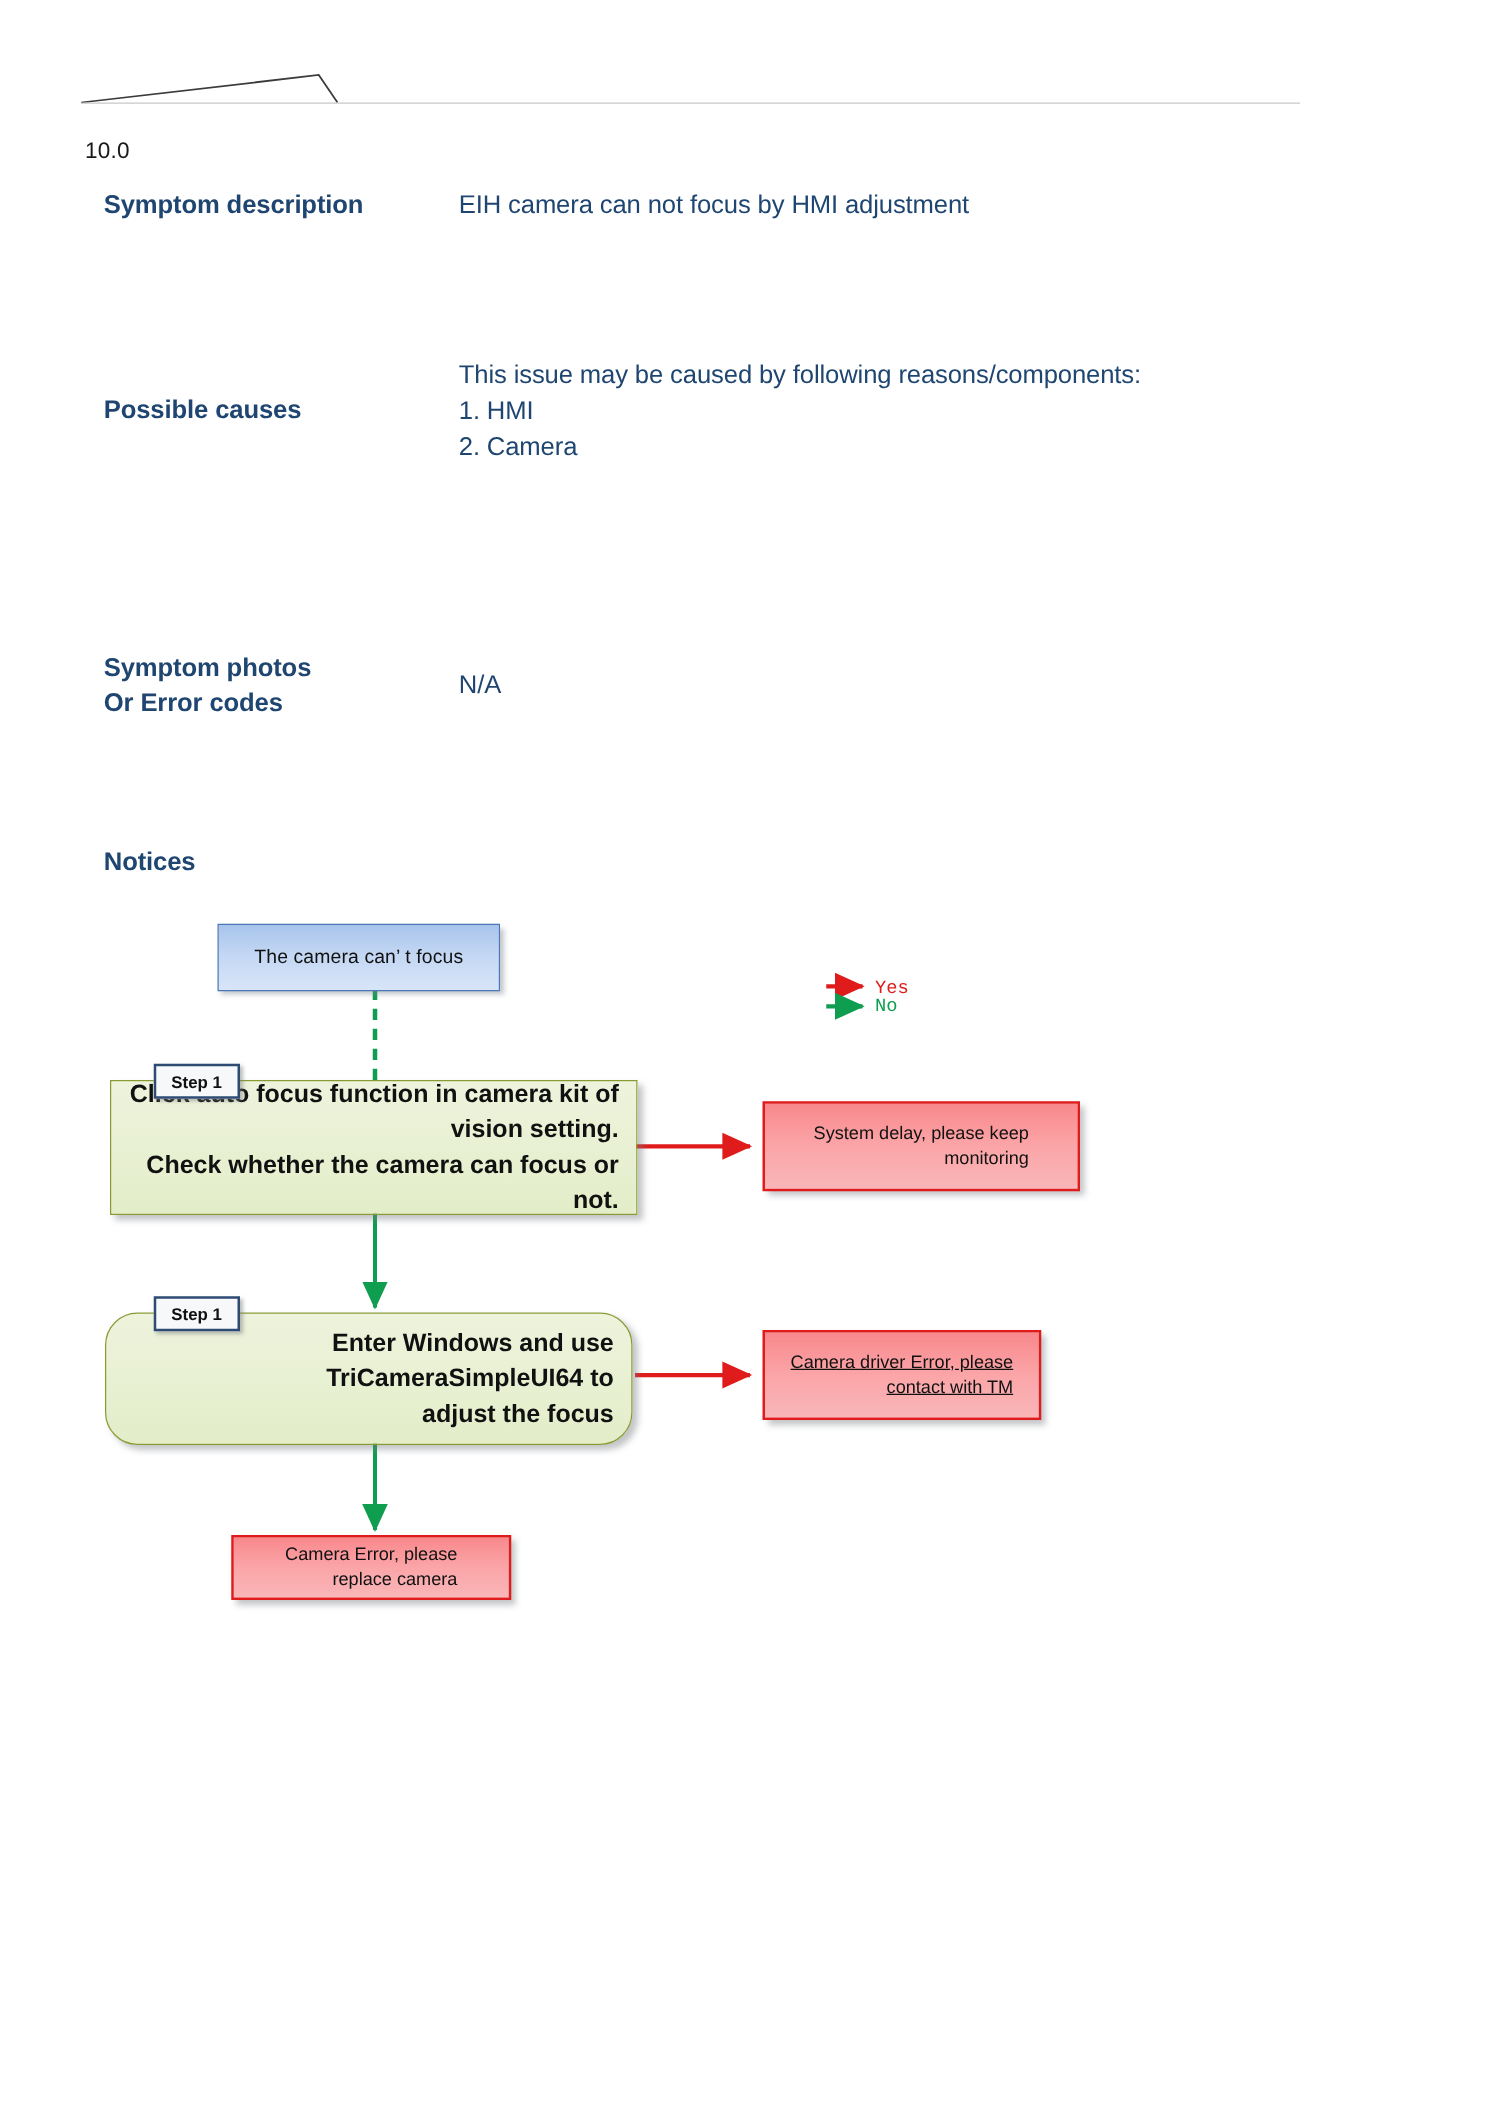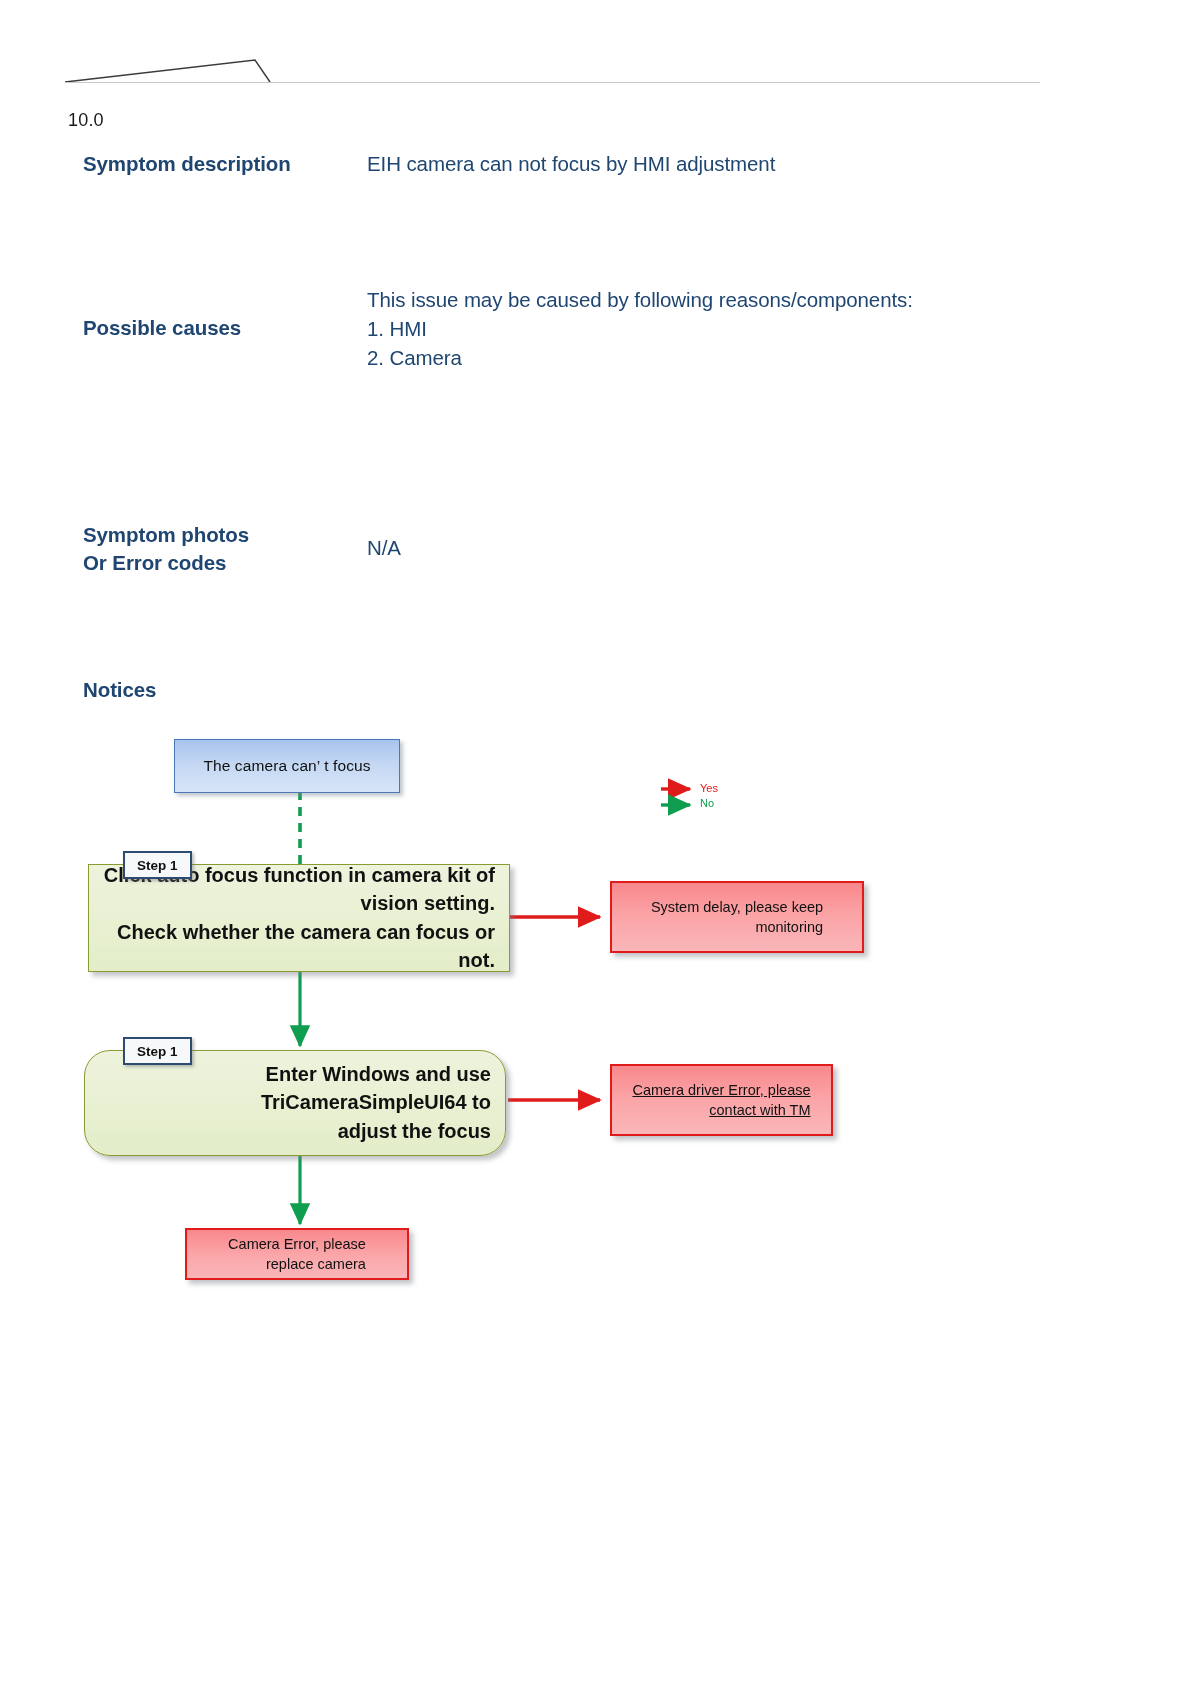--- a/index.html
+++ b/index.html
@@ -92,21 +92,21 @@
     border:2px solid #e01b1b;
     box-shadow:4px 4px 5px rgba(120,125,130,.45);
     display:flex;align-items:center;justify-content:center;
     text-align:right;font-size:14.5px;color:#111;line-height:1.4;
     box-sizing:border-box;padding:0 10px;white-space:pre-line;
   }
   #red1{left:610px;top:881px;width:254px;height:72px;}
   #red2{left:610px;top:1064px;width:223px;height:72px;text-decoration:underline;}
   #red3{left:185px;top:1228px;width:224px;height:52px;}
   .legend-text{
-    position:absolute;font-size:11px;line-height:1;
+    position:absolute;font-size:15px;line-height:1;font-family:Liberation Mono, monospace;
   }
   #legend-yes{left:700px;top:783px;color:#e01b1b;}
   #legend-no{left:700px;top:798px;color:#0f9d50;}
 </style>
 </head>
 <body>
 
 <svg class="header-flag" viewBox="0 0 230 40" preserveAspectRatio="none">
   <polyline points="5,32 195,10 210,32" fill="none" stroke="#3b3b3b" stroke-width="1.4"></polyline>
 </svg>

